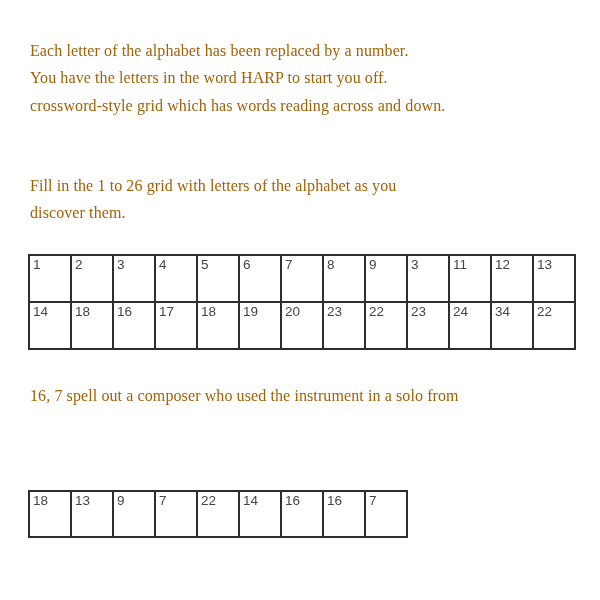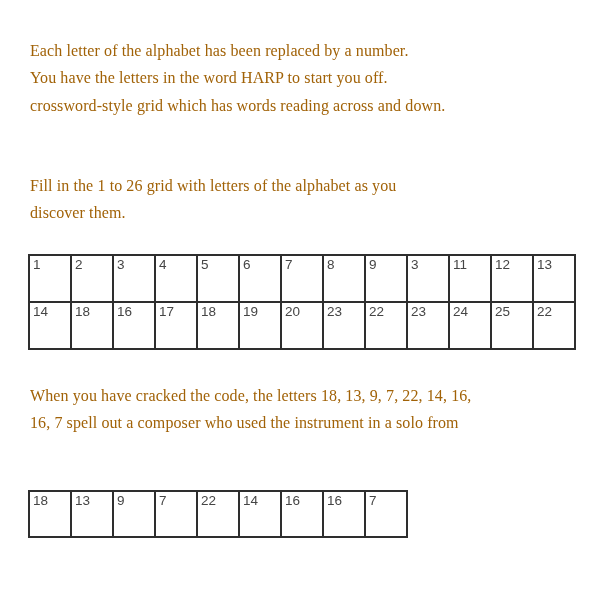--- a/index.html
+++ b/index.html
@@ -94,28 +94,27 @@
       <td><span class="cell-num">18</span></td>
       <td><span class="cell-num">16</span></td>
       <td><span class="cell-num">17</span></td>
       <td><span class="cell-num">18</span></td>
       <td><span class="cell-num">19</span></td>
       <td><span class="cell-num">20</span></td>
       <td><span class="cell-num">23</span></td>
       <td><span class="cell-num">22</span></td>
       <td><span class="cell-num">23</span></td>
       <td><span class="cell-num">24</span></td>
-      <td><span class="cell-num">25</span></td>
+      <td><span class="cell-num">34</span></td>
       <td><span class="cell-num">22</span></td>
     </tr>
   </tbody>
     </table>
 
   <div class="para composer-para">
-    <span>When you have cracked the code, the letters 18, 13, 9, 7, 22, 14, 16,</span>
     <span>16, 7 spell out a composer who used the instrument in a solo from</span>
   </div>
 
   <table class="numgrid composer-grid">
     <tbody>
         <tr>
       <td><span class="cell-num">18</span></td>
       <td><span class="cell-num">13</span></td>
       <td><span class="cell-num">9</span></td>
       <td><span class="cell-num">7</span></td>

